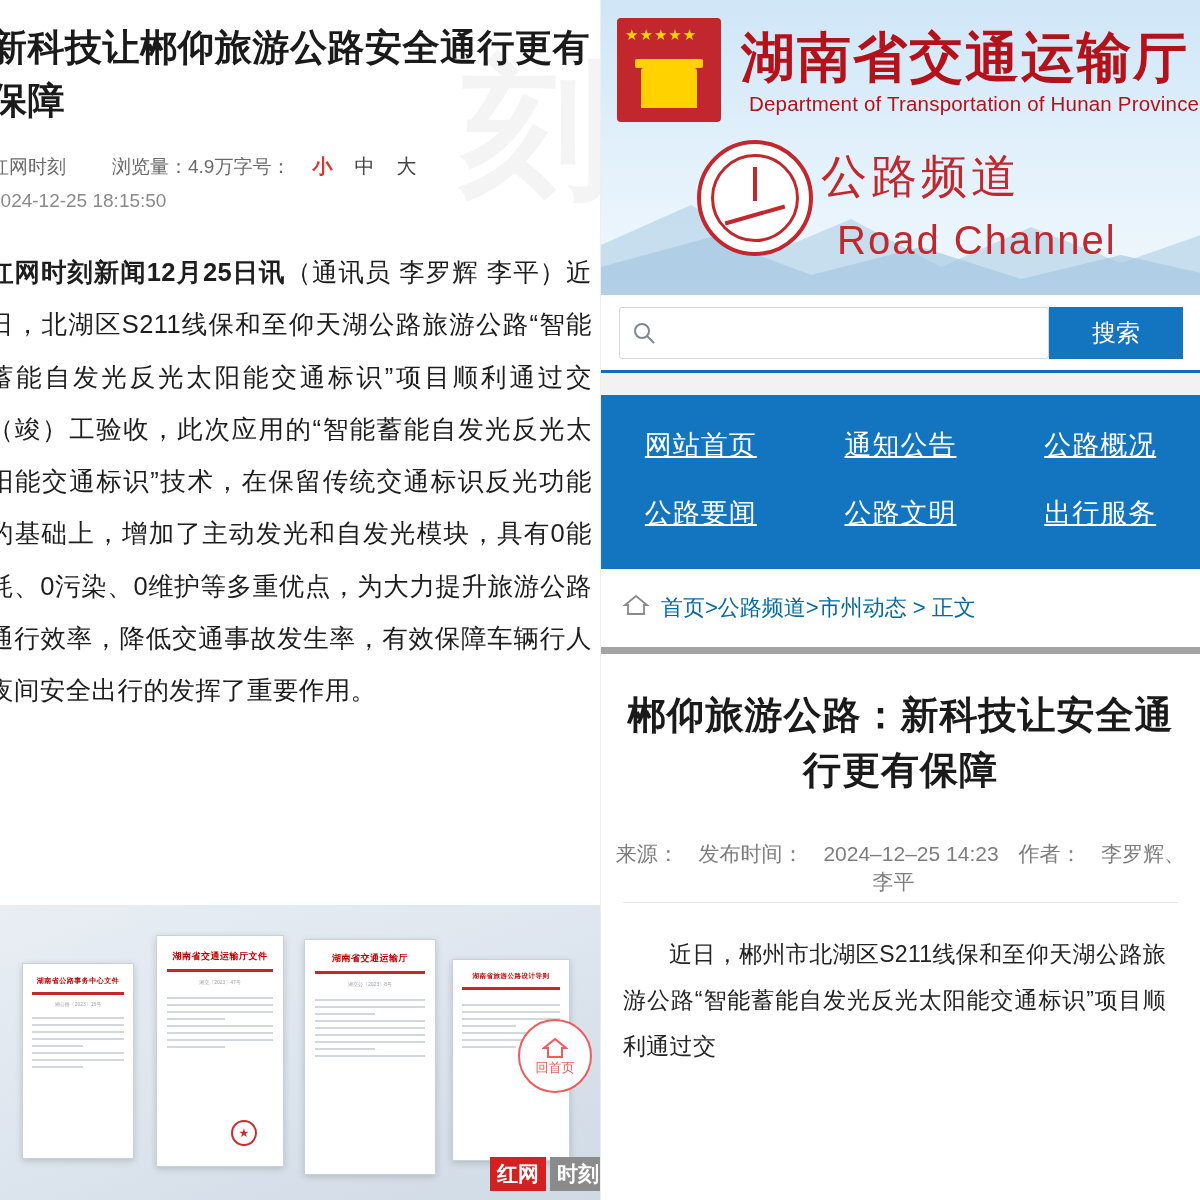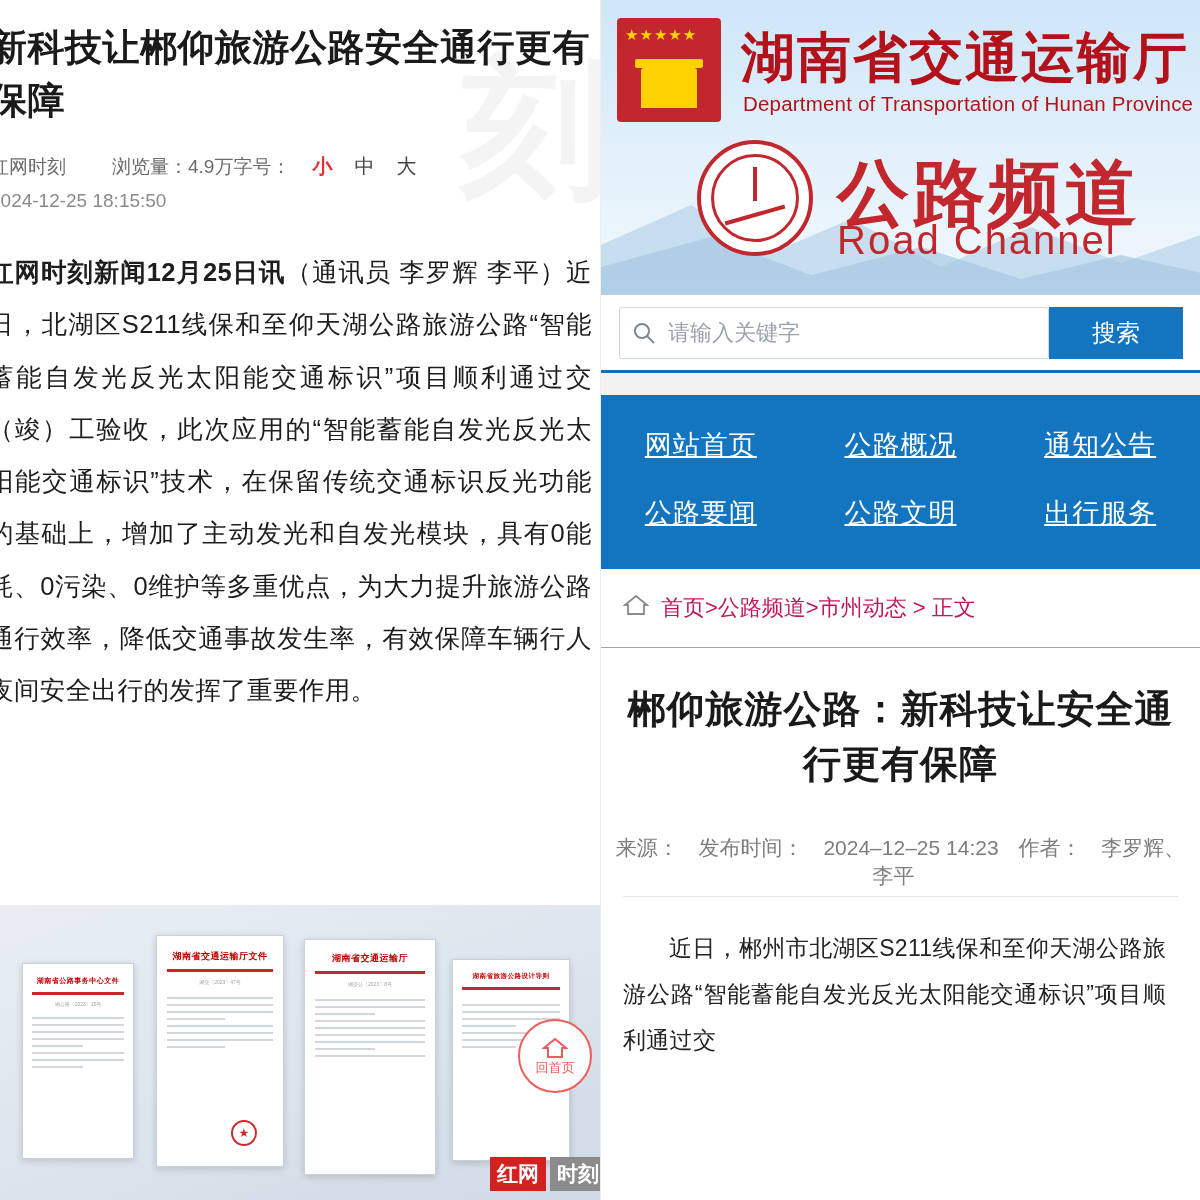--- a/index.html
+++ b/index.html
@@ -208,21 +208,21 @@
     position: absolute;
     left: 140px; top: 22px;
     font-size: 54px;
     font-weight: bold;
     color: #b3121a;
     letter-spacing: 2px;
     white-space: nowrap;
   }
   .banner-sub {
     position: absolute;
-    left: 142px; top: 92px;
+    left: 148px; top: 92px;
     font-size: 20.5px;
     color: #b3121a;
     white-space: nowrap;
     letter-spacing: 0.2px;
   }
   .round-logo {
     position: absolute;
     left: 96px; top: 140px;
     width: 116px; height: 116px;
     border-radius: 50%;
@@ -239,23 +239,23 @@
   .round-logo .rl-inner:before{
     content:""; position:absolute; left:50%; top:10px; transform:translateX(-50%);
     width: 4px; height: 34px; background:#c1272d;
   }
   .round-logo .rl-inner:after{
     content:""; position:absolute; left:10px; bottom:22px;
     width: 62px; height: 4px; background:#c1272d; transform: rotate(-16deg);
   }
   .channel-cn {
     position: absolute;
-    left: 236px; top: 146px;
-    font-size: 72px;
-    font-weight: bold;
+    left: 220px; top: 146px;
+    font-size: 46px;
+    font-weight: normal;
     color: #c1272d;
     letter-spacing: 4px;
   }
   .channel-en {
     position: absolute;
     left: 236px; top: 218px;
     font-size: 40px;
     color: #c1272d;
     letter-spacing: 2px;
   }
@@ -315,22 +315,22 @@
     padding: 16px 0;
     letter-spacing: 1px;
     text-decoration: underline;
   }
 
   .breadcrumb {
     display: flex;
     align-items: center;
     padding: 24px 22px;
     font-size: 22px;
-    color: #be185d;
-    border-bottom: 1px solid #a3a3a3;
+    color: #0369a1;
+    border-bottom: 7px solid #a3a3a3;
   }
   .breadcrumb .home-ico { margin-right: 12px; }
 
   .news-title {
     font-size: 38px;
     font-weight: bold;
     color: #1a1a1a;
     text-align: center;
     line-height: 1.45;
     padding: 34px 14px 0 14px;
@@ -490,32 +490,31 @@
       <div class="channel-cn">公路频道</div>
       <div class="channel-en">Road Channel</div>
     </div>
 
     <div class="search-bar">
       <div class="search-box">
         <svg width="24" height="24" viewBox="0 0 24 24">
           <circle cx="10" cy="10" r="7" fill="none" stroke="#7b8791" stroke-width="2"></circle>
           <line x1="15" y1="15" x2="22" y2="22" stroke="#7b8791" stroke-width="2"></line>
         </svg>
-        <input type="text" value="" placeholder="请输入关键字" style="">
       </div>
       <button class="search-btn">搜索</button>
     </div>
 
     <div class="nav-gap"></div>
 
     <div class="navgrid">
       <div class="navrow">
         <div class="navitem">网站首页</div>
+        <div class="navitem">通知公告</div>
         <div class="navitem">公路概况</div>
-        <div class="navitem">通知公告</div>
       </div>
       <div class="navrow">
         <div class="navitem">公路要闻</div>
         <div class="navitem">公路文明</div>
         <div class="navitem">出行服务</div>
       </div>
     </div>
 
     <div class="breadcrumb">
       <span class="home-ico">

